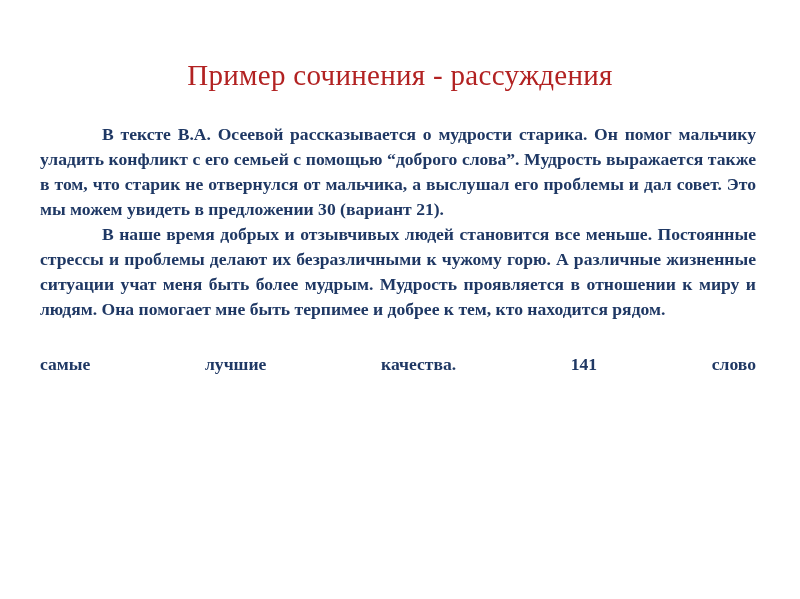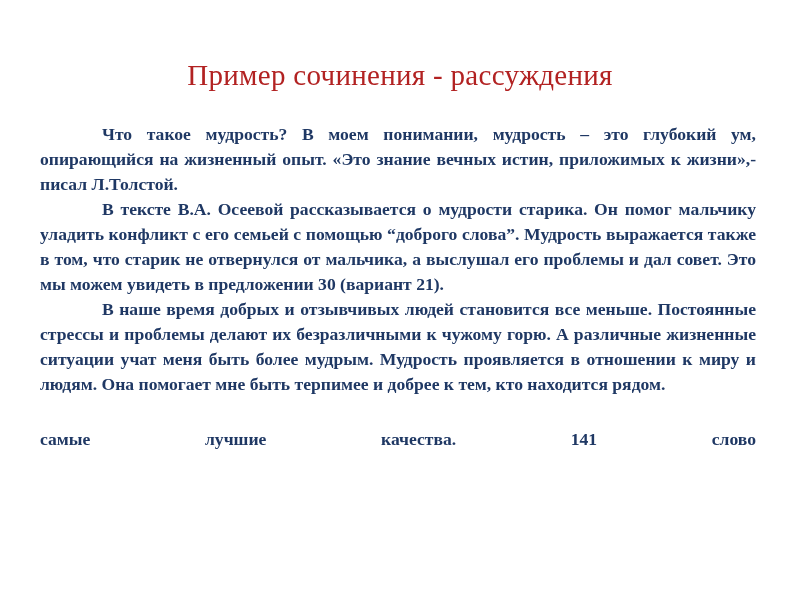--- a/index.html
+++ b/index.html
@@ -82,21 +82,20 @@
 </style>
 </head>
 <body>
 
 <div class="slide">
 
   <div class="slide-title">Пример  сочинения - рассуждения</div>
 
   <div class="body-block">
 
-    <p>Что такое мудрость? В моем понимании, мудрость – это глубокий ум, опирающийся на жизненный опыт. «Это знание вечных истин, приложимых к жизни»,-писал Л.Толстой.</p>
 
     <p>В тексте В.А. Осеевой рассказывается о мудрости старика. Он помог мальчику уладить конфликт с его семьей с помощью “доброго слова”. Мудрость выражается также в том, что старик не отвернулся от мальчика, а выслушал его проблемы и дал совет. Это мы можем увидеть в предложении 30 (вариант 21).</p>
 
     <p>В наше время добрых и отзывчивых людей становится все меньше. Постоянные стрессы и проблемы делают их безразличными к чужому горю. А различные жизненные ситуации учат меня быть более мудрым. Мудрость проявляется в отношении к миру и людям. Она помогает мне быть терпимее и добрее к тем, кто находится рядом.</p>
 
     <p class="last-para">
       <span class="final-line">
         <span>самые лучшие качества.</span>
         <span class="word-count">141 слово</span>
       </span>

